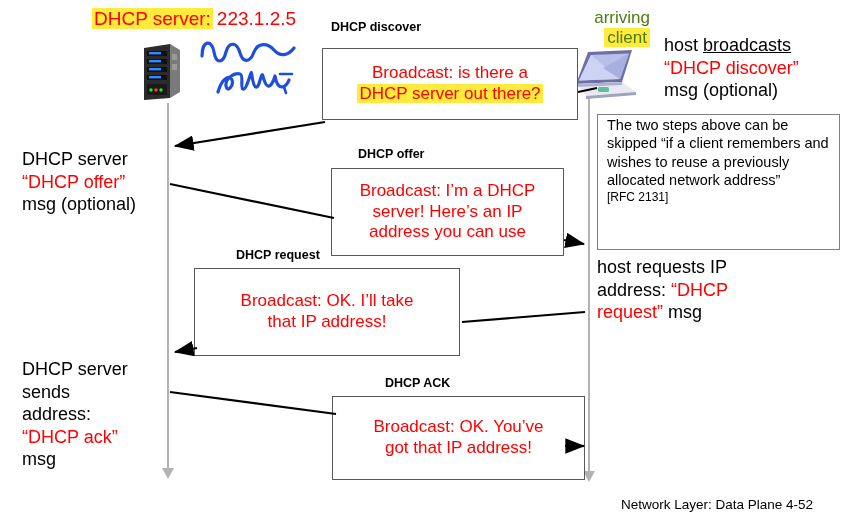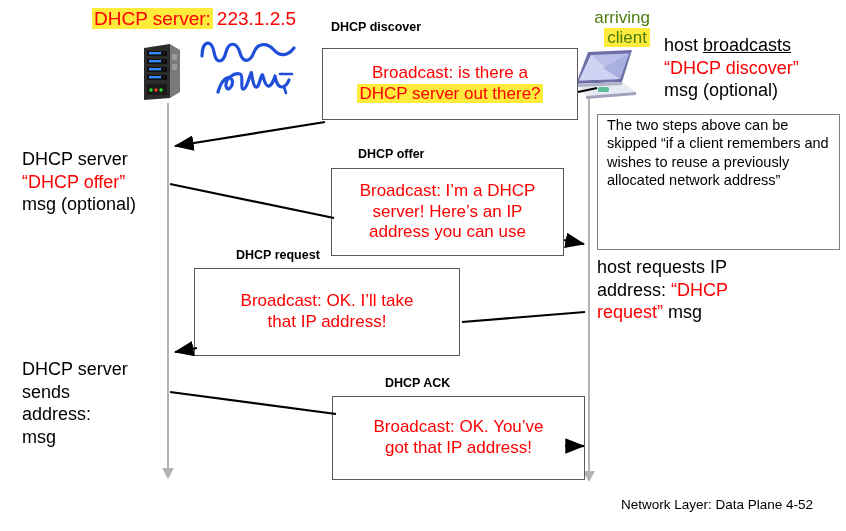--- a/index.html
+++ b/index.html
@@ -165,32 +165,34 @@
 <div class="abs boxlabel" id="lbl-ack">DHCP ACK</div>
 <div class="abs msgbox" id="box-ack">
   <div>
     <div>Broadcast: OK.  You’ve</div>
     <div>got that IP address!</div>
   </div>
 </div>
 
 <div class="abs" id="rfc-box">
   <span>The two steps above can be skipped “if a client remembers and wishes to reuse a previously allocated network address”</span>
+  <div class="rfcnum">[RFC 2131]</div>
 </div>
 
 <div class="abs side" id="note-offer">
   <div>DHCP server</div>
   <div class="red">“DHCP offer”</div>
   <div>msg (optional)</div>
 </div>
 
 <div class="abs side" id="note-sends">
   <div>DHCP server</div>
   <div>sends</div>
   <div>address:</div>
+  <div class="red">“DHCP ack”</div>
   <div>msg</div>
 </div>
 
 <div class="abs side" id="note-hostreq">
   <div>host requests IP</div>
   <div><span>address: </span><span class="red">“DHCP</span></div>
   <div><span class="red">request”</span><span> msg</span></div>
 </div>
 
 <svg class="abs" id="arrows">

